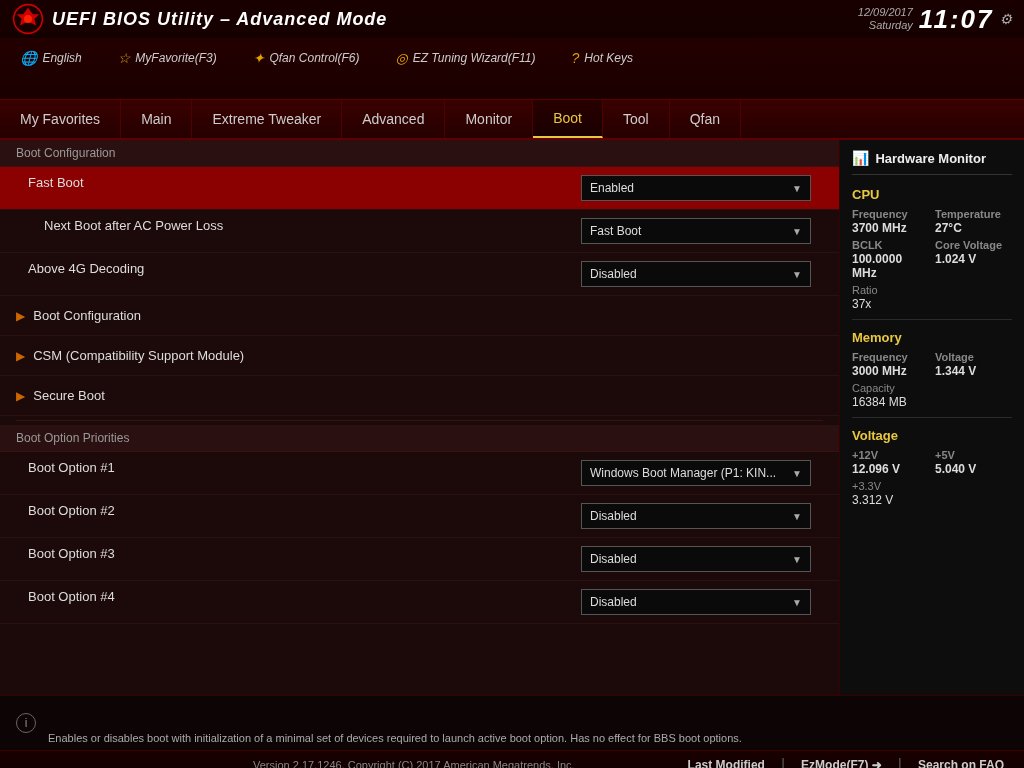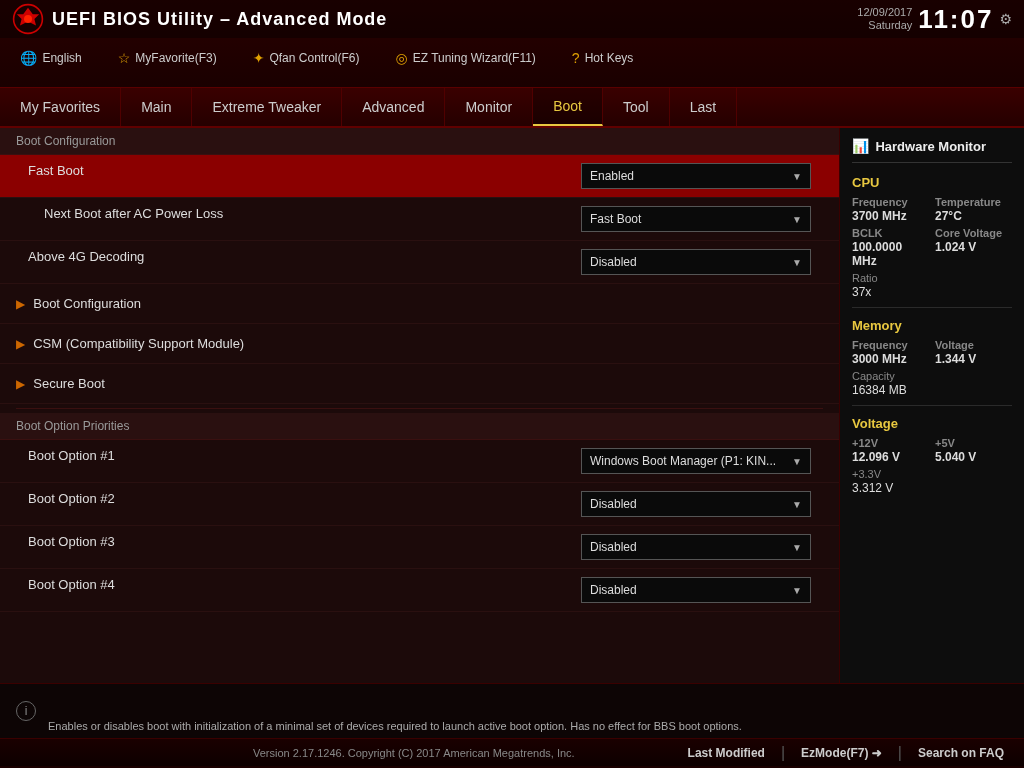--- a/index.html
+++ b/index.html
@@ -9,22 +9,23 @@
       background: #1a0000;
       font-family: 'Segoe UI', Arial, sans-serif;
       overflow: hidden;
       color: #ccc;
     }
 
     
     #header {
       background: linear-gradient(180deg, #2a0000 0%, #1a0000 100%);
       border-bottom: 1px solid #5a0000;
-      height: 88px;
+      height: 100px;
       position: relative;
+      font-style: italic;
     }
     #header-top {
       display: flex;
       align-items: center;
       padding: 6px 12px;
       height: 38px;
       background: rgba(0,0,0,0.4);
     }
     #logo-area {
       display: flex;
@@ -361,21 +362,21 @@
   <div class="nav-item">
     <span>Monitor</span>
   </div>
   <div class="nav-item active">
     <span>Boot</span>
   </div>
   <div class="nav-item">
     <span>Tool</span>
   </div>
   <div class="nav-item">
-    <span>Last</span>
+    <span>Qfan</span>
   </div>
 </div>
 
 <div id="main-layout">
 
   <div id="content">
     <div class="section-header">
       <span>Boot Configuration</span>
     </div>
 

